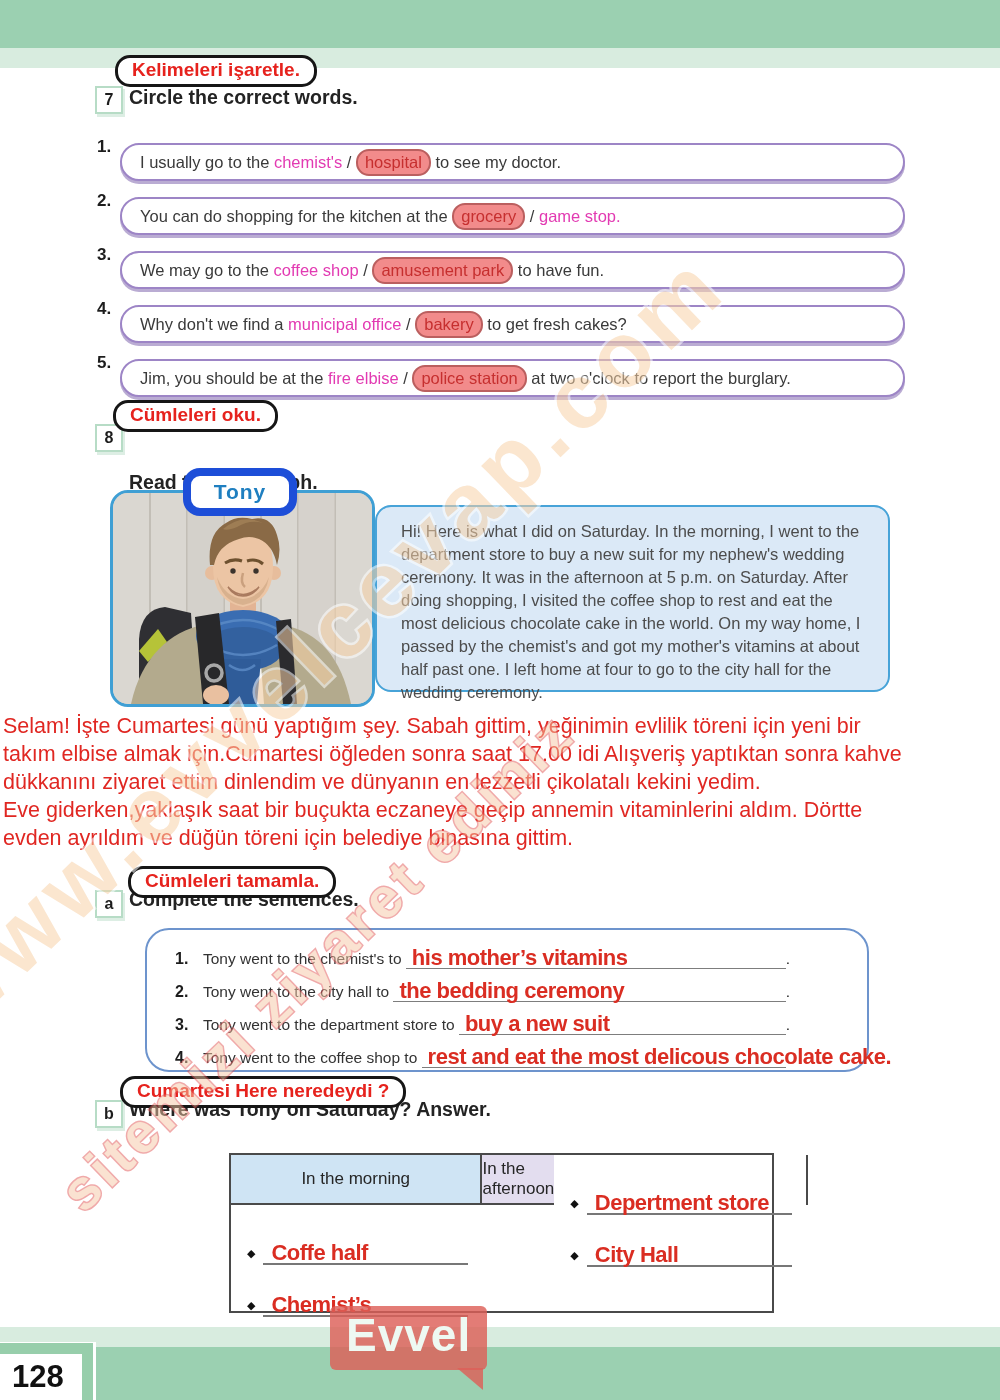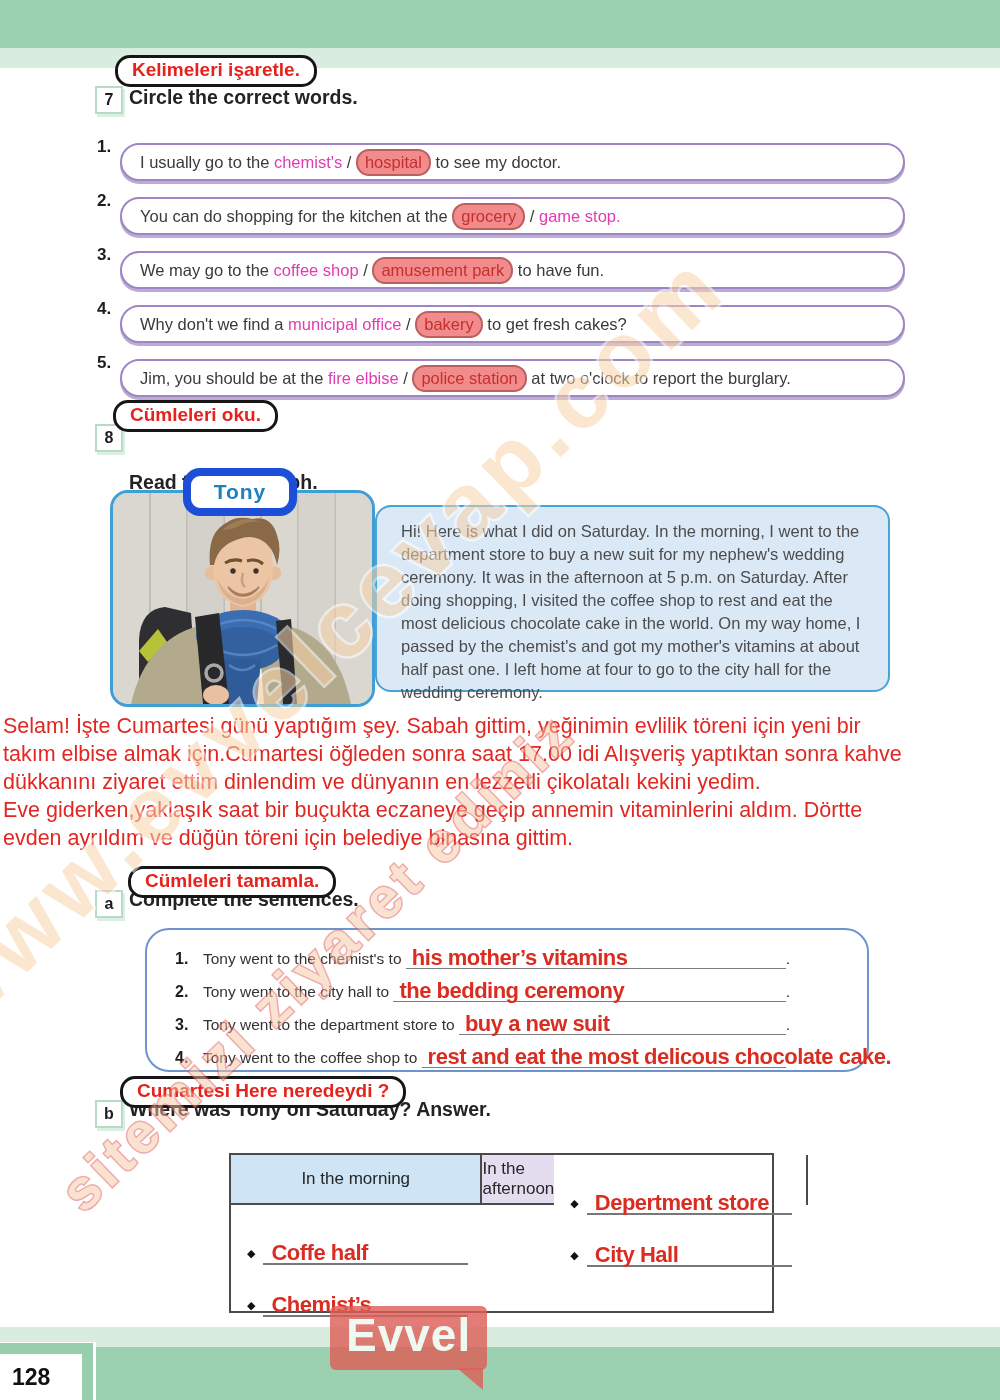--- a/index.html
+++ b/index.html
@@ -86,21 +86,21 @@
   .logo-evvel{position:relative;background:rgba(221,95,88,.82);color:#eef9f2;font-weight:bold;
               font-size:46px;padding:2px 16px 8px;border-radius:6px;letter-spacing:1px;}
   .logo-evvel::after{content:"";position:absolute;right:4px;bottom:-20px;width:0;height:0;
               border-left:26px solid transparent;border-top:22px solid rgba(221,95,88,.82);}
   .logo-cevap{color:#8b8b8b;font-weight:bold;font-size:46px;margin-left:14px;letter-spacing:1px;}
 
   
   .pn-wrap{position:absolute;left:0;bottom:0;width:96px;height:58px;background:#fff;z-index:7;}
   .pn-box{position:absolute;left:0;bottom:0;width:70px;height:46px;background:#fff;
           border-top:11px solid #97ceab;border-right:11px solid #97ceab;display:flex;
-          align-items:center;padding-left:12px;font-weight:bold;font-size:23px;color:#111;
+          align-items:center;padding-left:12px;font-weight:bold;font-size:31px;color:#111;
           box-sizing:content-box;}
 </style>
 </head>
 <body>
 
 <div class="page">
 
   <div class="t-bar"></div>
   <div class="t-strip"></div>
 

